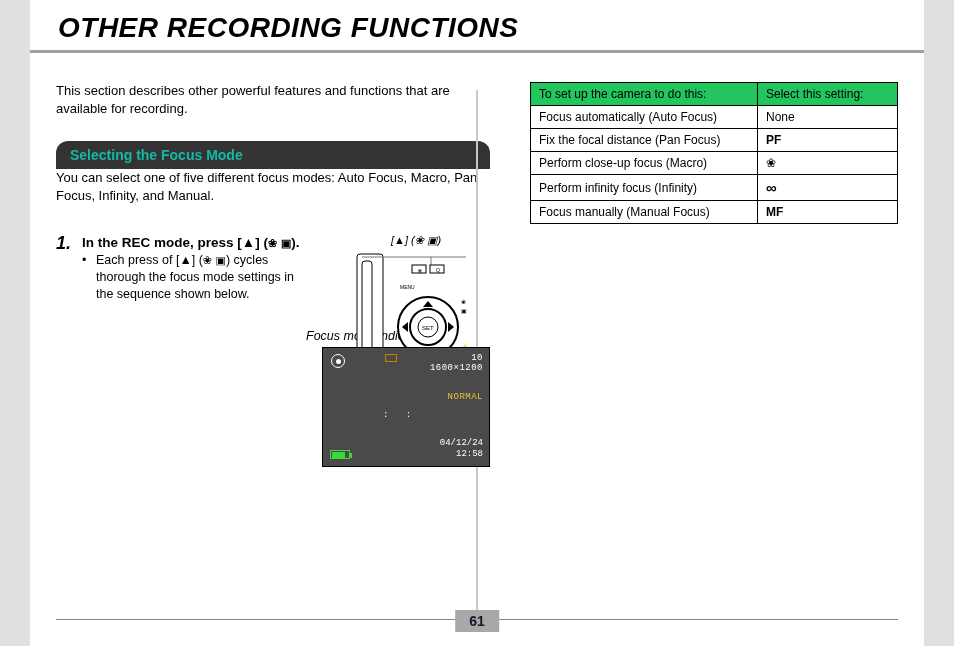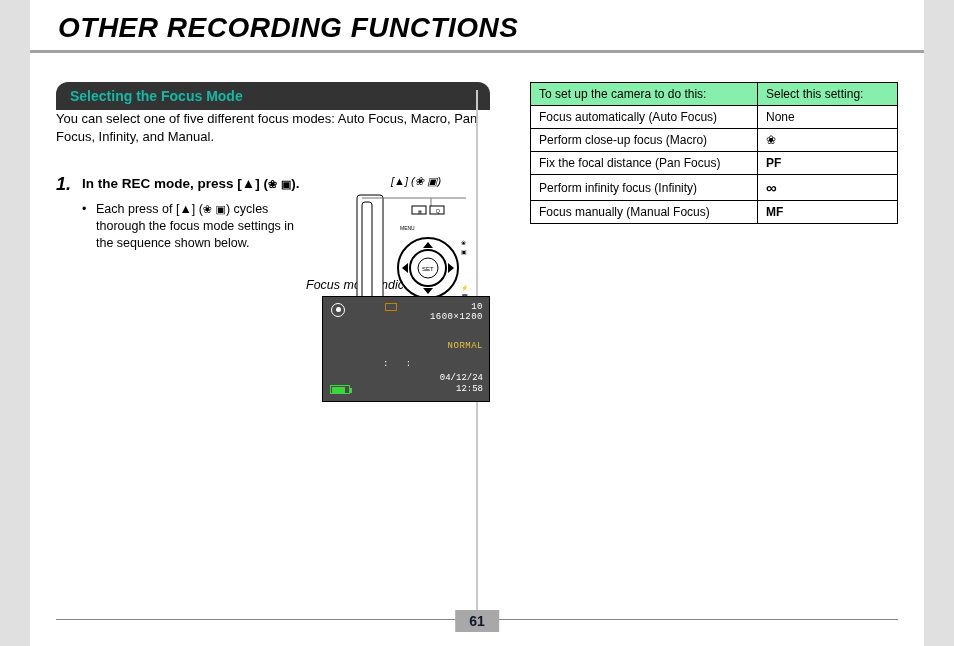--- a/index.html
+++ b/index.html
@@ -70,21 +70,20 @@
     font-style: italic;
     font-size: 18px;
     line-height: 1;
     min-width: 18px;
   }
   .step-body { flex: 1; }
   .step-line {
     font-size: 13.5px;
     font-weight: 700;
     line-height: 1.35;
-    margin-bottom: 8px;
   }
   .bullet-line {
     font-size: 12.5px;
     line-height: 1.35;
     padding-left: 14px;
     position: relative;
   }
   .bullet-line::before {
     content: "•";
     position: absolute;
@@ -111,21 +110,21 @@
 
   .fmi-label {
     font-style: italic;
     font-size: 12.5px;
     margin-top: 26px;
     margin-bottom: 4px;
     margin-left: 250px;
   }
   .screen-sim {
     width: 168px;
-    height: 106px;
+    height: 120px;
     background: #4a4a4a;
     margin-left: 266px;
     border: 1px solid #000;
     position: relative;
     font-family: "Courier New", monospace;
     color: #fff;
     font-size: 9px;
   }
   .screen-icon-tl {
     position: absolute; left: 8px; top: 6px;
@@ -169,21 +168,21 @@
     border-collapse: collapse;
     font-size: 12px;
   }
   table.ftable th, table.ftable td {
     border: 1px solid #000;
     padding: 4px 8px;
     text-align: left;
     vertical-align: middle;
   }
   table.ftable th {
-    background: #86efac;
+    background: #22c55e;
     font-weight: 400;
   }
   .bold { font-weight: 700; }
 
   
   .divider-line {
     position: absolute;
     left: 26px; right: 26px; bottom: 26px;
     border-top: 1px solid #868686;
   }
@@ -220,20 +219,21 @@
     <div class="page-title">OTHER RECORDING FUNCTIONS</div>
   </div>
 
   <div class="content-area">
     <div class="vsep"></div>
     <div class="divider-line"></div>
     <div class="page-num">61</div>
 
     <div class="cols">
       <div class="left-col">
+        <p class="intro">This section describes other powerful features and functions that are available for recording.</p>
 
         <div class="section-head">Selecting the Focus Mode</div>
         <p class="section-text">You can select one of five different focus modes: Auto Focus, Macro, Pan Focus, Infinity, and Manual.</p>
 
         <div class="step">
           <div class="step-num">1.</div>
           <div class="step-body">
             <div class="step-left" style="max-width:230px;">
               <p class="step-line">
                 <span>In the REC mode, press [</span><span class="glyph-up">▲</span><span>] (</span><span class="mini-icons">❀</span><span> </span><span class="mini-icons">▣</span><span>).</span>
@@ -303,26 +303,26 @@
               <th>To set up the camera to do this:</th>
               <th style="width:140px">Select this setting:</th>
             </tr>
           </thead>
           <tbody id="ftbody">
               <tr>
                 <td>Focus automatically (Auto Focus)</td>
                 <td>None</td>
               </tr>
               <tr>
+                <td>Fix the focal distance (Pan Focus)</td>
+                <td class="bold">PF</td>
+              </tr>
+              <tr>
                 <td>Perform close-up focus (Macro)</td>
                 <td><span>❀</span></td>
-              </tr>
-              <tr>
-                <td>Fix the focal distance (Pan Focus)</td>
-                <td class="bold">PF</td>
               </tr>
               <tr>
                 <td>Perform infinity focus (Infinity)</td>
                 <td><span class="glyph-infinity">∞</span></td>
               </tr>
               <tr>
                 <td>Focus manually (Manual Focus)</td>
                 <td class="bold">MF</td>
               </tr>
             </tbody>

